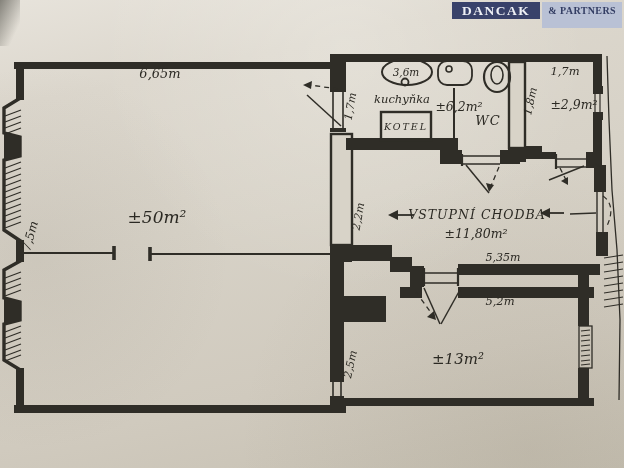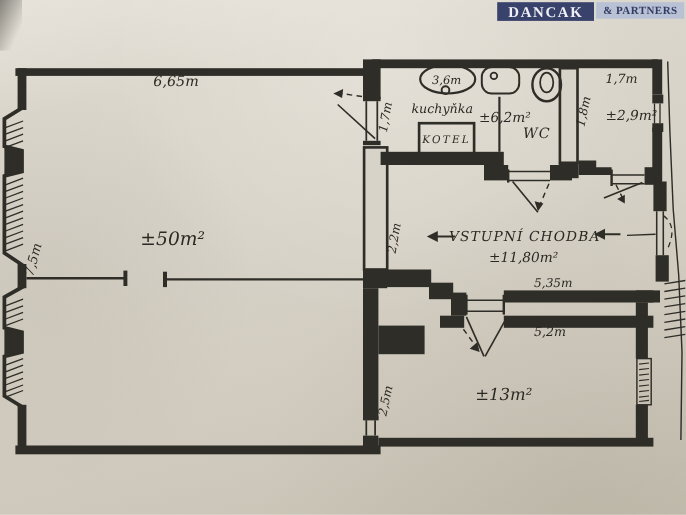--- a/index.html
+++ b/index.html
@@ -19,21 +19,21 @@
   .logo{
     position:absolute;top:2px;right:2px;display:flex;align-items:stretch;
     font-family:"Liberation Serif",serif;font-weight:bold;padding-left:15px;
   }
   .logo .brand{
     background:#39426a;color:#eef0f5;font-size:13.5px;letter-spacing:1.5px;
     height:17px;line-height:17px;padding:0 10px;
   }
   .logo .suffix{
     background:#b9c1d5;color:#333d63;font-size:10px;letter-spacing:.4px;
-    height:15px;line-height:17px;padding:0 6px;margin-left:2px;
+    height:26px;line-height:17px;padding:0 6px;margin-left:2px;
   }
   svg{position:absolute;left:0;top:0;}
   .ink{fill:#2f2d27;stroke:none;}
   .wline{stroke:#2f2d27;fill:none;}
   .paperwall{fill:#d8d3c8;stroke:#2f2d27;stroke-width:2.4;}
   .dash{stroke:#2f2d27;fill:none;stroke-dasharray:5 4;}
   .hand{font-family:"DejaVu Serif",serif;font-style:italic;fill:#2b2923;text-anchor:middle;}
 </style>
 </head>
 <body>

